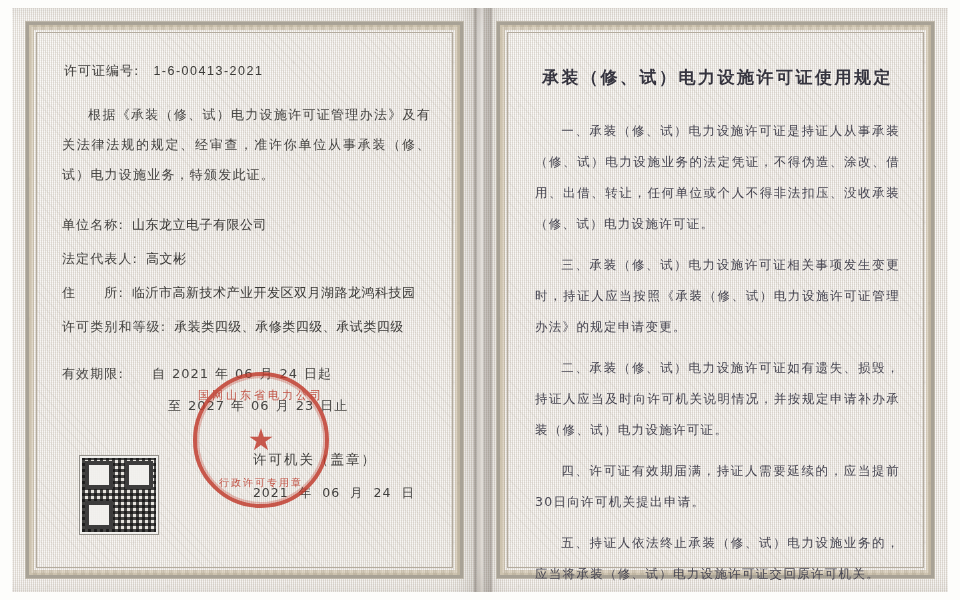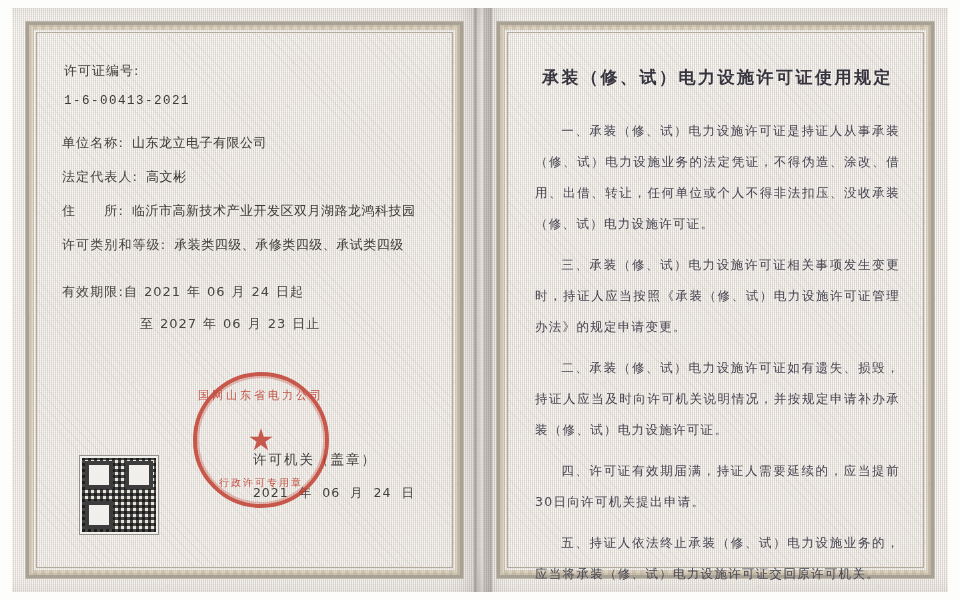--- a/index.html
+++ b/index.html
@@ -102,27 +102,26 @@
   }
 
   .cert-no-row {
     display: flex;
     align-items: baseline;
     gap: 14px;
     margin-top: 12px;
     margin-left: 12px;
     font-size: 13px;
     letter-spacing: 1px;
-    flex-direction: column;
   }
   .cert-no-label { color: #3f3e3c; }
   .cert-no-value {
     letter-spacing: 1.5px;
     color: #3a3936;
-    font-family: Liberation Mono, monospace;
+    font-family: Liberation Sans, sans-serif;
     font-size: 12.5px;
   }
 
   .body-para {
     margin: 20px 10px 0 10px;
     font-size: 13px;
     line-height: 30px;
     letter-spacing: 1.2px;
     text-align: justify;
     color: #474644;
@@ -148,21 +147,21 @@
     color: #3b3a38;
   }
 
   .valid-block {
     margin: 14px 10px 0 10px;
     font-size: 13px;
     letter-spacing: 1.1px;
     line-height: 32px;
     color: #474644;
   }
-  .valid-line { display: flex; align-items: flex-start; }
+  .valid-line { display: flex; align-items: flex-start; gap: 28px; }
   .valid-line .lead { white-space: nowrap; }
   .valid-line .lead.pad { padding-left: 78px; }
   .date-seq { display: inline-flex; gap: 6px; align-items: baseline; }
   .date-seq span { letter-spacing: 1px; }
 
   
   .qr {
     position: absolute;
     left: 28px;
     bottom: 24px;
@@ -298,20 +297,21 @@
       <div class="border-inner"></div>
       <div class="speckle"></div>
 
       <div class="content">
 
         <div class="cert-no-row">
           <span class="cert-no-label">许可证编号:</span>
           <span class="cert-no-value">1-6-00413-2021</span>
         </div>
 
+        <div class="body-para"><span class="indent"></span><span>根据《承装（修、试）电力设施许可证管理办法》及有关法律法规的规定、经审查，准许你单位从事承装（修、试）电力设施业务，特颁发此证。</span></div>
 
         <div class="field-list">
           <div class="field-row">
             <span class="field-label">单位名称:</span>
             <span class="field-value hand">山东龙立电子有限公司</span>
           </div>
           <div class="field-row">
             <span class="field-label">法定代表人:</span>
             <span class="field-value hand">高文彬</span>
           </div>

